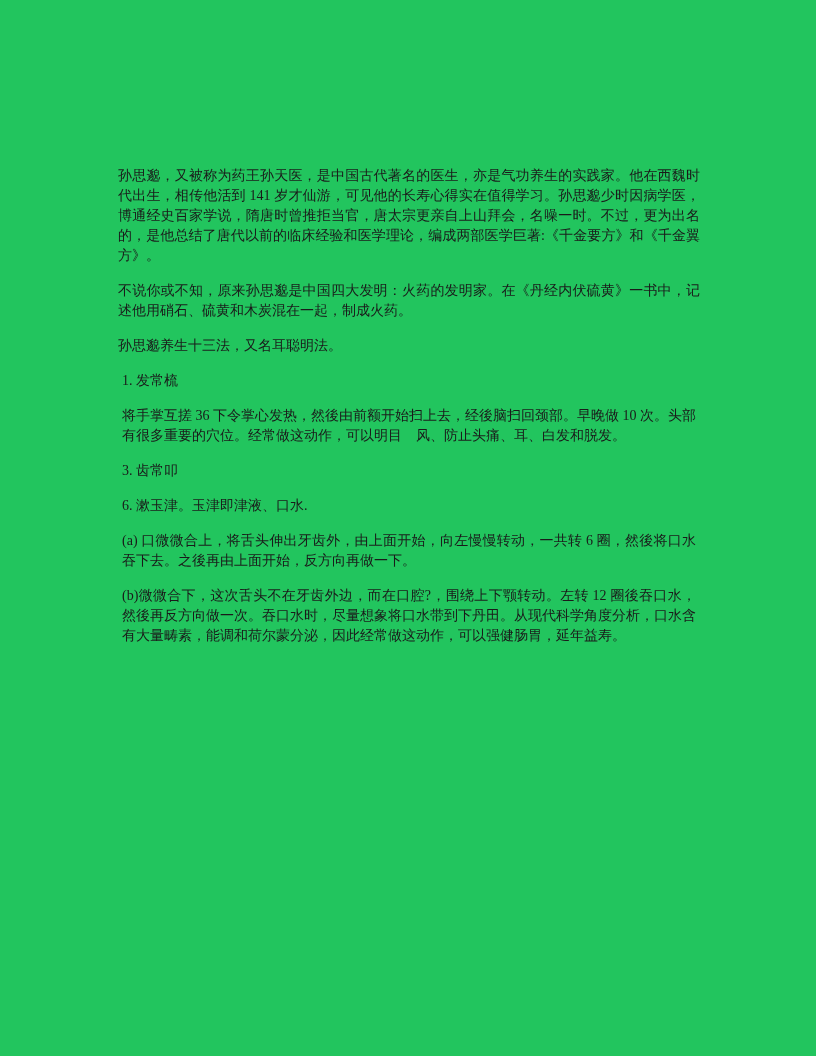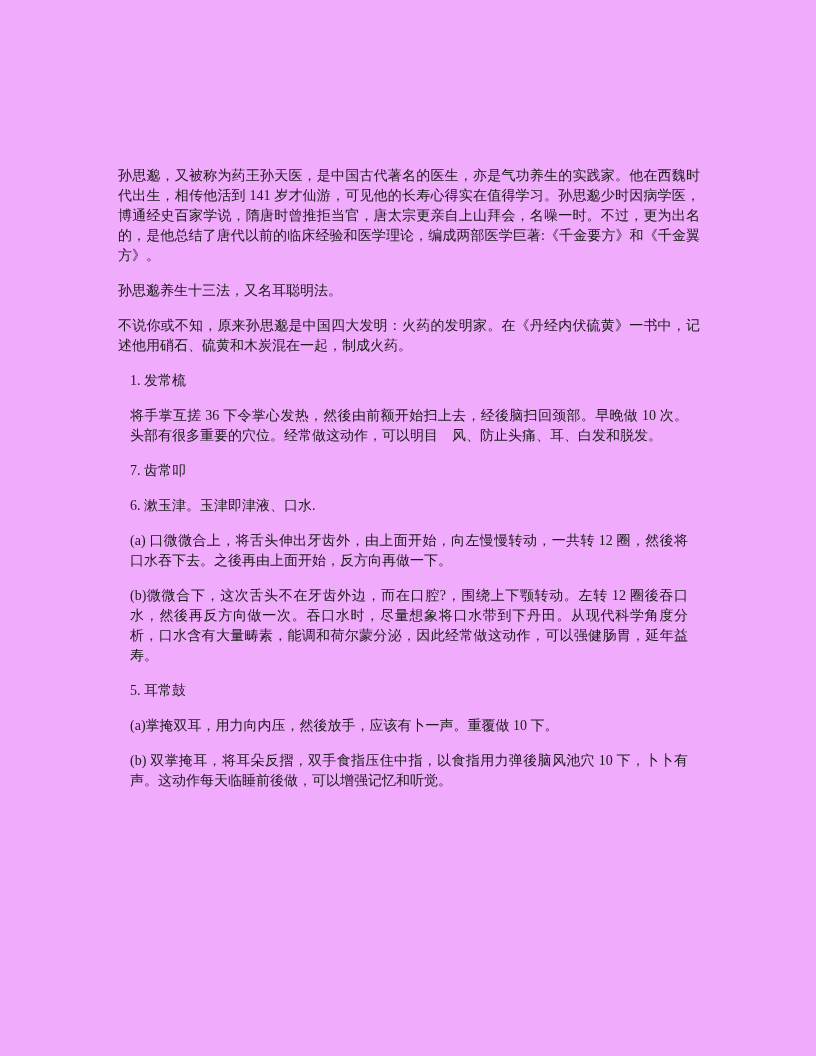--- a/index.html
+++ b/index.html
@@ -5,68 +5,63 @@
   html, body {
     margin: 0;
     padding: 0;
     background: #ffffff;
   }
   .page {
     position: relative;
     width: 816px;
     height: 1056px;
     margin: 0 auto;
-    background: #f0abfc;
+    background: #22c55e;
     box-sizing: border-box;
     padding: 166px 116px 40px 118px;
     overflow: hidden;
     font-family: "Liberation Serif", "DejaVu Serif", serif;
     font-size: 14px;
     line-height: 20px;
     color: #1a1a1a;
   }
   .page p {
     margin: 0 0 15px 0;
     text-align: justify;
     word-break: break-all;
   }
   .page p.heading {
     text-align: left;
   }
   section {
-    margin: 12px;
+    margin: 4px;
     padding: 0;
   }
 </style>
 </head>
 <body>
 
 <article class="page">
 
   <p>孙思邈，又被称为药王孙天医，是中国古代著名的医生，亦是气功养生的实践家。他在西魏时代出生，相传他活到 141 岁才仙游，可见他的长寿心得实在值得学习。孙思邈少时因病学医，博通经史百家学说，隋唐时曾推拒当官，唐太宗更亲自上山拜会，名噪一时。不过，更为出名的，是他总结了唐代以前的临床经验和医学理论，编成两部医学巨著:《千金要方》和《千金翼方》。</p>
 
+  <p>不说你或不知，原来孙思邈是中国四大发明：火药的发明家。在《丹经内伏硫黄》一书中，记述他用硝石、硫黄和木炭混在一起，制成火药。</p>
+
   <p>孙思邈养生十三法，又名耳聪明法。</p>
-
-  <p>不说你或不知，原来孙思邈是中国四大发明：火药的发明家。在《丹经内伏硫黄》一书中，记述他用硝石、硫黄和木炭混在一起，制成火药。</p>
 
   <section>
     <p class="heading">1. 发常梳</p>
     <p>将手掌互搓 36 下令掌心发热，然後由前额开始扫上去，经後脑扫回颈部。早晚做 10 次。头部有很多重要的穴位。经常做这动作，可以明目　风、防止头痛、耳、白发和脱发。</p>
   </section>
 
 
   <section>
-    <p class="heading">7. 齿常叩</p>
+    <p class="heading">3. 齿常叩</p>
   </section>
 
   <section>
     <p class="heading">6. 漱玉津。玉津即津液、口水.</p>
-    <p>(a) 口微微合上，将舌头伸出牙齿外，由上面开始，向左慢慢转动，一共转 12 圈，然後将口水吞下去。之後再由上面开始，反方向再做一下。</p>
+    <p>(a) 口微微合上，将舌头伸出牙齿外，由上面开始，向左慢慢转动，一共转 6 圈，然後将口水吞下去。之後再由上面开始，反方向再做一下。</p>
     <p>(b)微微合下，这次舌头不在牙齿外边，而在口腔?，围绕上下颚转动。左转 12 圈後吞口水，然後再反方向做一次。吞口水时，尽量想象将口水带到下丹田。从现代科学角度分析，口水含有大量畴素，能调和荷尔蒙分泌，因此经常做这动作，可以强健肠胃，延年益寿。</p>
   </section>
 
-  <section>
-    <p class="heading">5. 耳常鼓</p>
-    <p>(a)掌掩双耳，用力向内压，然後放手，应该有卜一声。重覆做 10 下。</p>
-    <p>(b) 双掌掩耳，将耳朵反摺，双手食指压住中指，以食指用力弹後脑风池穴 10 下，卜卜有声。这动作每天临睡前後做，可以增强记忆和听觉。</p>
-  </section>
 
 </article>
 
 </body></html>

